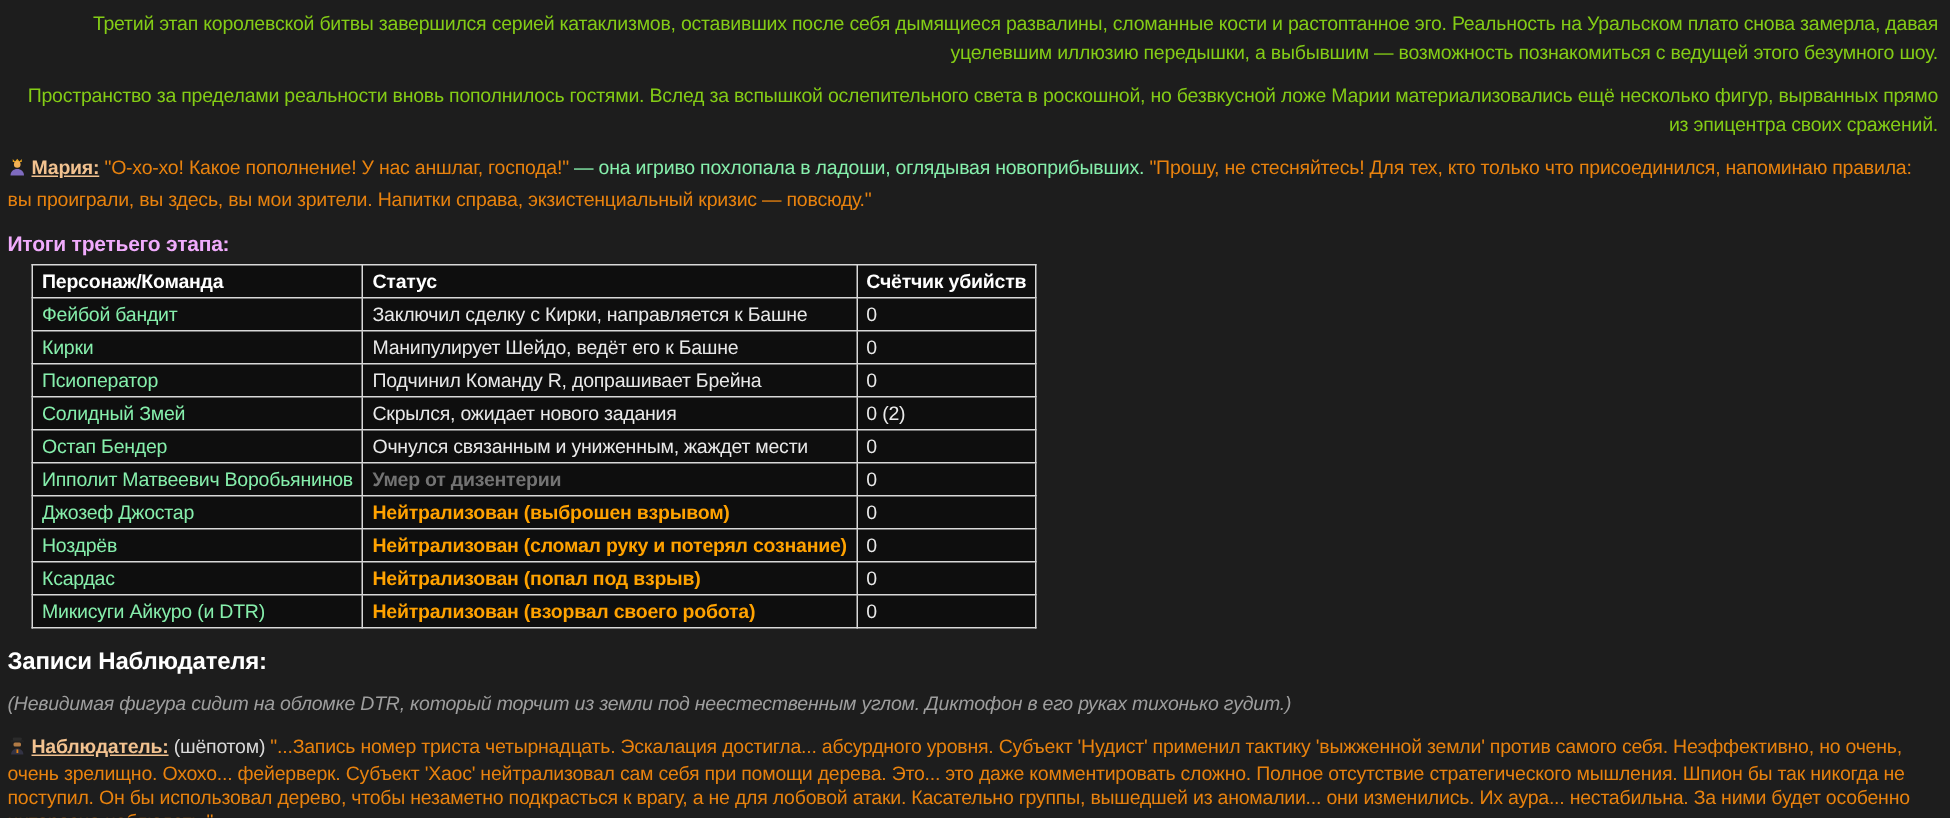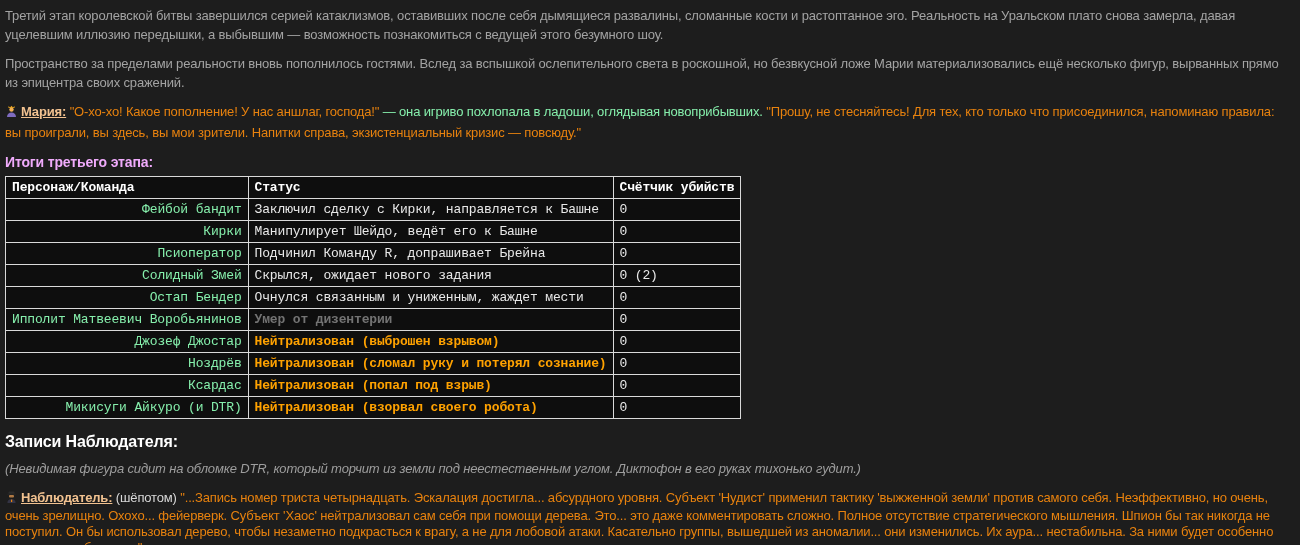--- a/index.html
+++ b/index.html
@@ -8,45 +8,44 @@
     width:1300px; height:545px;
     background:#1d1d1d;
     color:#e9e9e9;
     font-family:"Liberation Sans", sans-serif;
     font-size:13px;
     letter-spacing:-0.15px;
     padding:6px 8px 4px 5px;
     overflow:hidden;
   }
   p { margin:0 0 10px 0; line-height:19px; }
-  .intro-p { color:#a3a3a3; }
+  .intro-p { color:#84cc16;text-align:right; }
   .speaker-name { font-weight:bold; color:#f2c290;text-decoration:underline; }
   .seg-quote { color:#e8820e; }
   .seg-normal { color:#86efac; }
   .whisper { color:#d9d9d9; }
   .emoji-icon { display:inline-block; vertical-align:-2px; margin-right:3px; }
   h3.results-heading { margin:4px 0 6px 0; font-size:14px; color:#f0abfc; }
   h3.observer-heading { margin:14px 0 8px 0; font-size:16px; color:#ffffff; }
 
   table.results {
     border-collapse:collapse;
     background:#0e0e0e;
-    margin:0 0 2px 0;
-    font-family:Liberation Mono, monospace;
+    margin:0 0 2px 16px;
   }
   table.results th, table.results td {
     border:1px solid #d9d9d9;
     padding:3px 6px;
     height:22px;
     text-align:left;
     font-weight:normal;
     white-space:nowrap;
   }
   table.results th { font-weight:bold; color:#ffffff; }
-  table.results td.col-name  { width:203px;text-align:right; }
+  table.results td.col-name  { width:203px; }
   table.results td.col-stat  { width:293px; }
   table.results td.col-kills { width:102px; }
   th.col-name  { width:203px; }
   th.col-stat  { width:293px; }
   th.col-kills { width:102px; }
   .status-normal { color:#e9e9e9; }
   .status-dead { color:#737373; font-weight:bold; }
   .status-neutralized { color:#ffa200; font-weight:bold; }
 
   .observer-note { color:#9e9e9e; font-style:italic; margin:0 0 12px 0; }

